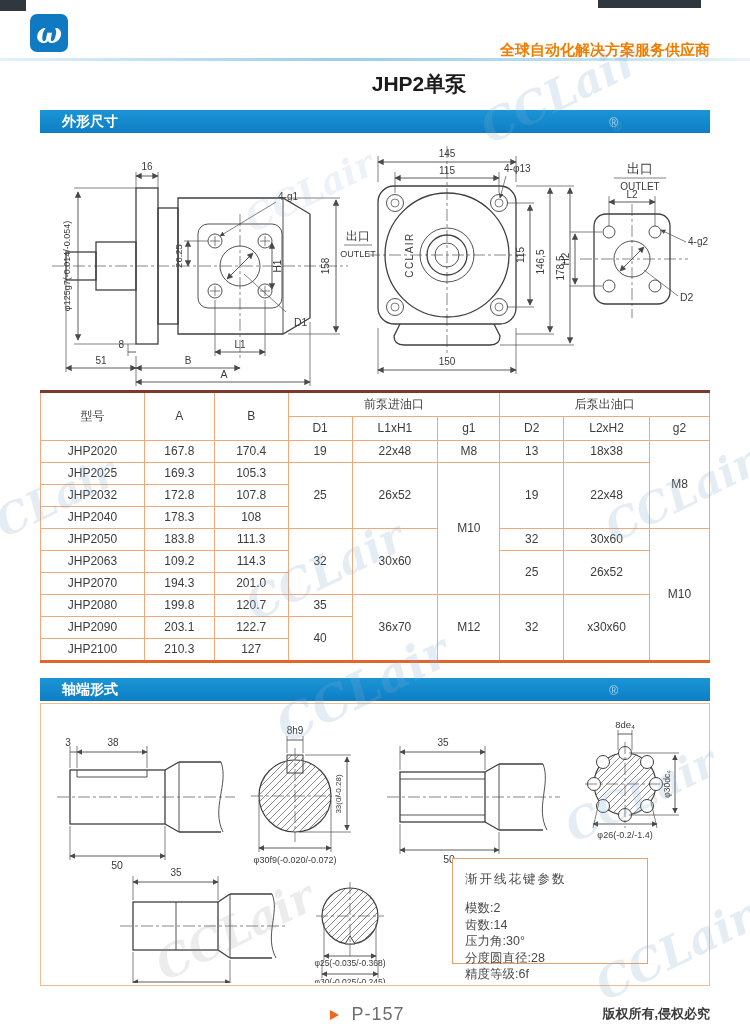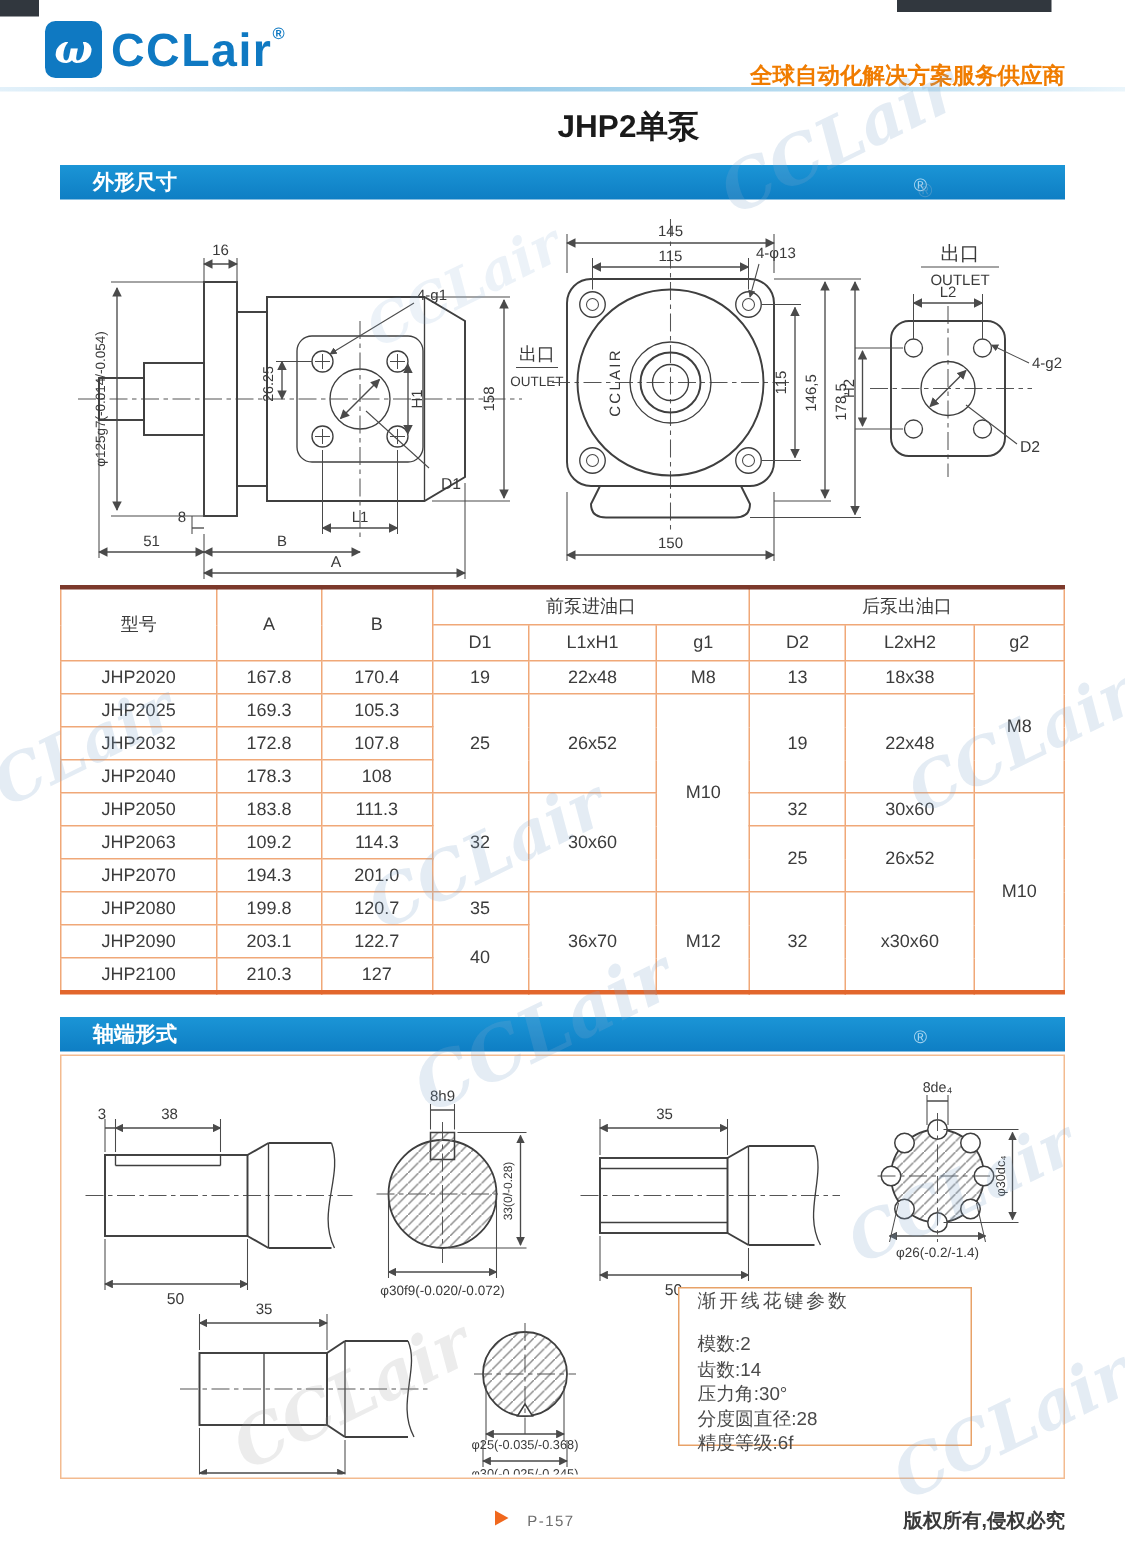--- a/index.html
+++ b/index.html
@@ -22,25 +22,25 @@
   .bar-reg{position:absolute;right:92px;top:2px;color:rgba(220,240,252,.75);font-size:12px;font-weight:normal;}
   
   table.spec{border-collapse:collapse;width:670px;font-size:12px;color:#3c3c3c;
              border-top:3px solid #7c392b;border-bottom:3px solid #e2662c;}
   table.spec th,table.spec td{border:1px solid #f0a878;text-align:center;font-weight:normal;
              height:21px;padding:0 2px;line-height:1.15;}
   table.spec thead th{height:23px;}
   
   .panel2{width:670px;height:283px;border:1px solid #f3bb90;box-sizing:border-box;background:#fff;}
   .param-box{width:196px;height:106px;border:1px solid #e8a268;box-sizing:border-box;
-             padding:0 0 0 12px;font-size:12.5px;color:#4a4a4a;background:#fff;}
+             padding:12px 0 0 12px;font-size:12.5px;color:#4a4a4a;background:#fff;}
   .param-box .pline{line-height:16.5px;}
   .param-title{margin-bottom:12px;letter-spacing:2px;}
   
-  .page-no{color:#6e6e6e;font-size:10px;letter-spacing:1px;}
+  .page-no{color:#6e6e6e;font-size:18px;letter-spacing:1px;}
   .tri{width:0;height:0;border-left:9px solid #f0681e;border-top:5px solid transparent;
        border-bottom:5px solid transparent;display:inline-block;}
   .copyright{font-size:13px;font-weight:bold;color:#3a3a3a;}
   
   .wm{position:absolute;font-family:"DejaVu Serif",serif;font-style:italic;font-weight:bold;
       color:rgba(130,170,205,.22);transform:rotate(-26deg);white-space:nowrap;pointer-events:none;}
   .wm-reg{position:absolute;color:rgba(130,170,205,.45);font-size:13px;pointer-events:none;}
   
   svg text{fill:#3a3a3a;font-family:"Liberation Sans","DejaVu Sans",sans-serif;}
   .ol{fill:none;stroke:#3f3f3f;stroke-width:1.3;}
@@ -51,23 +51,20 @@
 </style>
 </head>
 <body>
 
 <div class="abs artifact" style="left:0;top:0;width:26px;height:11px;"></div>
 <div class="abs artifact" style="left:598px;top:0;width:103px;height:8px;"></div>
 
 <div class="abs" style="left:0;top:12px;width:750px;height:46px;">
   <div class="abs logo-box" style="left:30px;top:2px;">
     <span>ω</span>
-  </div>
-  <div class="abs" style="left:74px;top:4px;">
-    <span class="brand">CCLair</span><span class="brand-reg">®</span>
   </div>
   <div class="abs tagline" style="right:40px;top:29px;">全球自动化解决方案服务供应商</div>
 </div>
 <div class="abs header-line" style="left:0;top:58px;width:750px;"></div>
 
 <div class="abs page-title" style="left:0;top:70px;margin-left:44px;">JHP2单泵</div>
 
 <div class="abs section-bar" style="left:40px;top:110px;">
   <span>外形尺寸</span>
   <span class="bar-reg">®</span>

